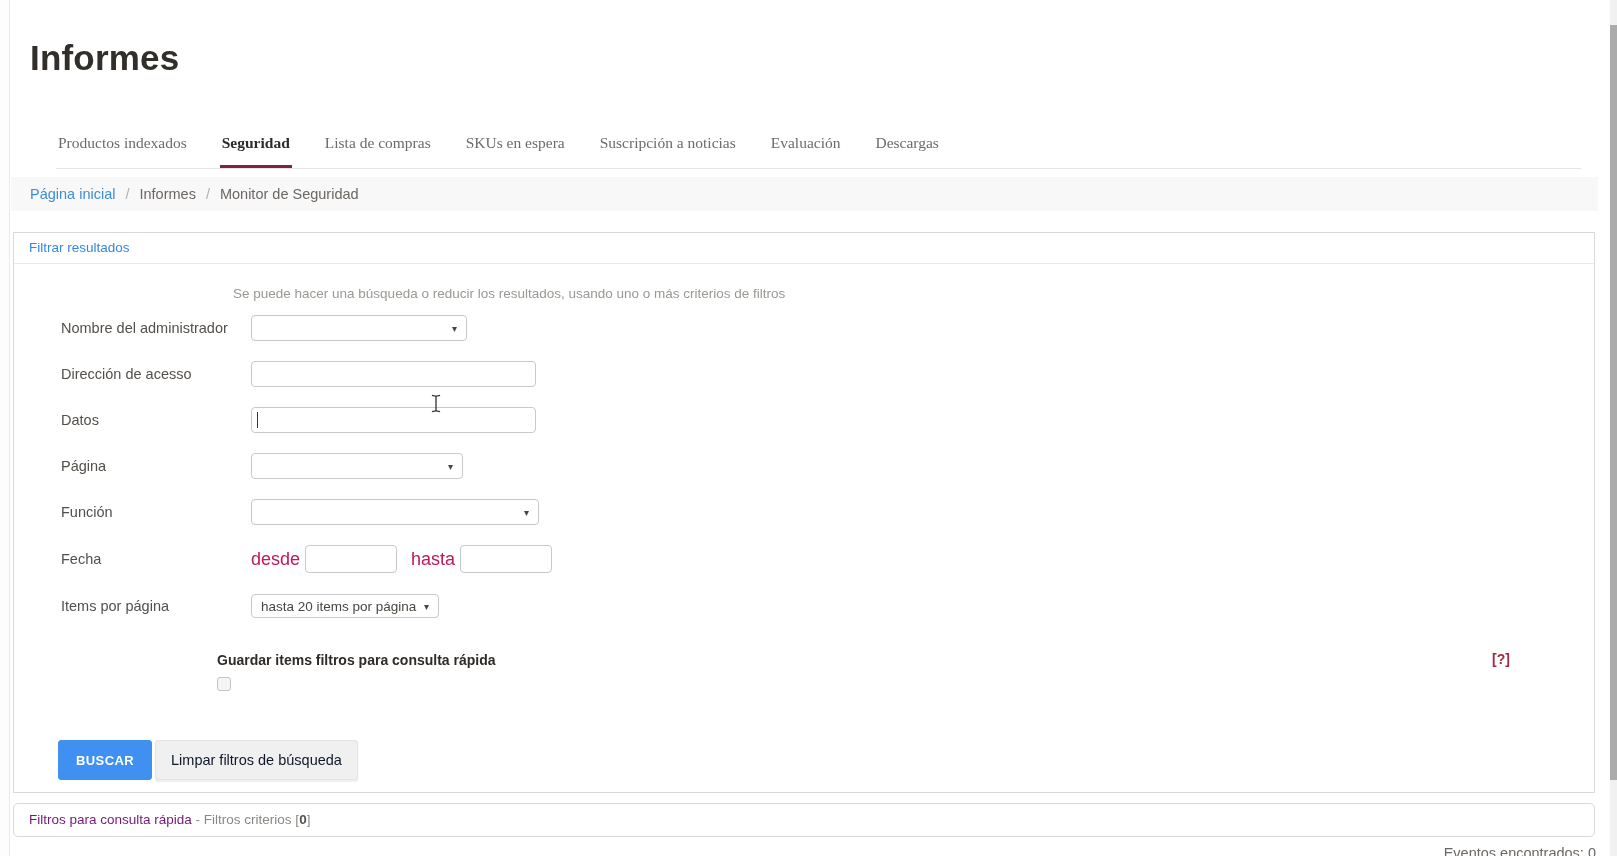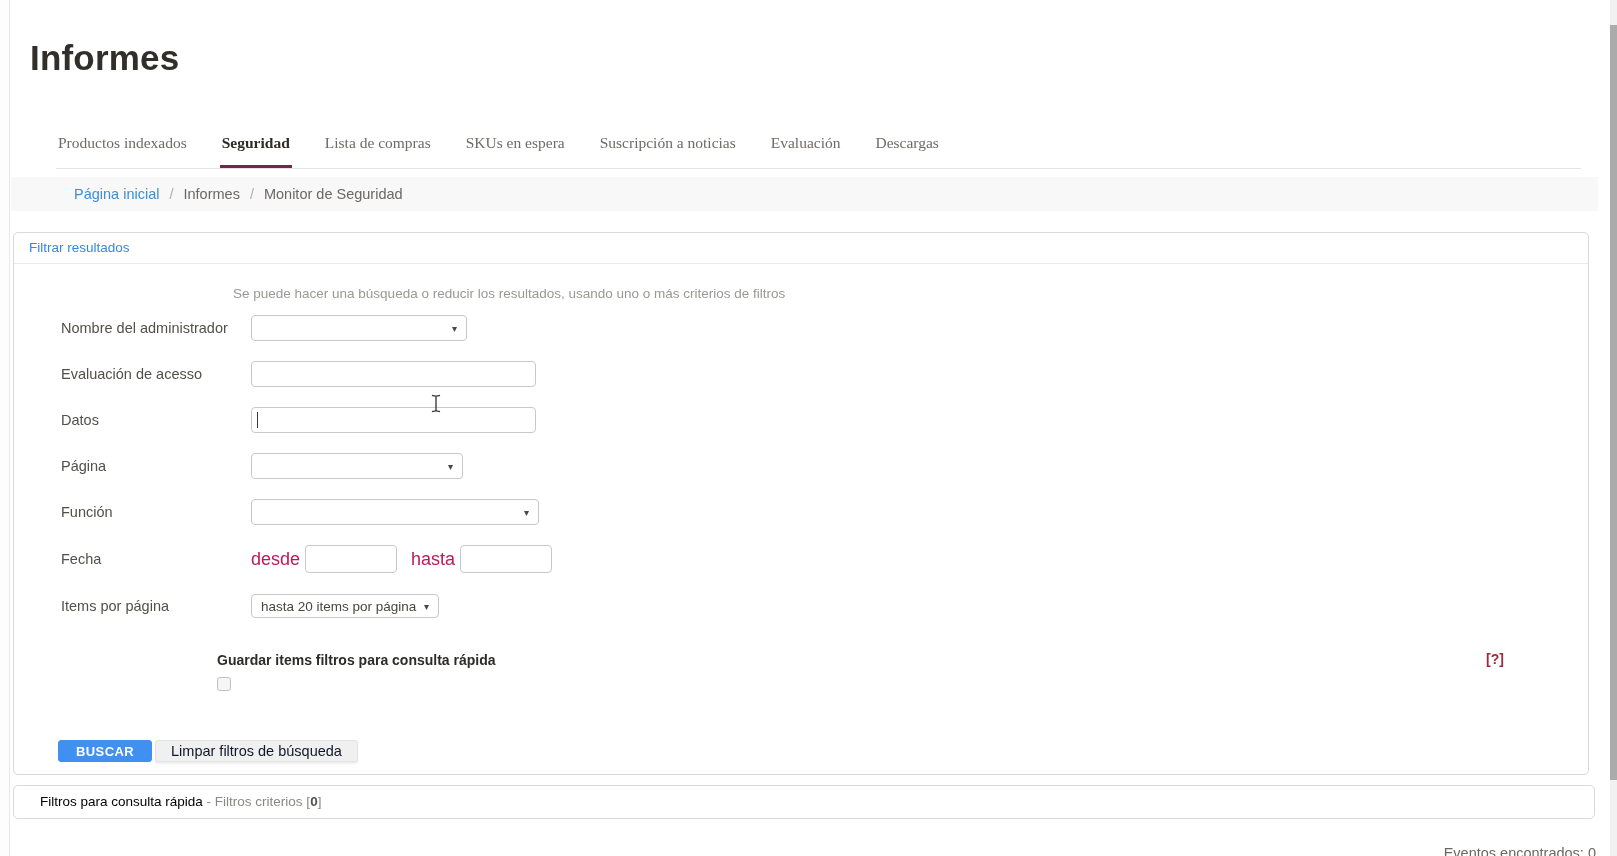--- a/index.html
+++ b/index.html
@@ -15,25 +15,25 @@
     color: #322e2a; letter-spacing: 0.2px; }
 
   .tabs { display: flex; gap: 31px; margin: 50px 17px 0 45px;
     border-bottom: 1px solid #e4e4e4; }
   .tab { padding: 6px 2px 16px 2px; font-size: 15.5px; color: #6e6a67; cursor: pointer; font-family: Liberation Serif, serif; }
   .tab.active { color: #2f2b28; font-weight: bold; padding-bottom: 13px;
     border-bottom: 3px solid #7d2348; }
 
   .breadcrumb { height: 34px; background: #f8f8f8; margin-top: 8px;
     display: flex; align-items: center; padding-left: 19px; font-size: 14.5px; }
-  .breadcrumb a { color: #3e8ed6; text-decoration: none; cursor: pointer; margin-left: 44px; }
+  .breadcrumb a { color: #3e8ed6; text-decoration: none; cursor: pointer; }
   .crumb-sep { color: #b3b0ad; margin: 0 10px; }
   .crumb { color: #6b6764; }
 
-  .panel { margin: 21px 9px 0 2px; border: 1px solid #d9d9d9; border-radius: 5px;
+  .panel { margin: 21px 3px 0 2px; border: 1px solid #d9d9d9; border-radius: 0;
     background: #fff; }
   .panel-header { padding: 7px 15px 8px 15px; border-bottom: 1px solid #eaeaea;
     font-size: 13.5px; }
   .panel-header a { color: #3389e0; text-decoration: none; cursor: pointer; }
   .panel-body { padding: 22px 0 12px 0; }
 
   .hint { margin-left: 219px; font-size: 13.5px; color: #9b9893; }
 
   .frows { margin-top: 14px; }
   .frow { display: flex; align-items: center; margin: 0 0 20px 47px; min-height: 26px;
@@ -63,31 +63,31 @@
   .save-heading { margin: 33px 84px 0 203px; font-size: 14px; font-weight: bold;
     color: #2f2b28; position: relative; }
   .help-badge { position: absolute; right: 0; top: -1px; color: #9e2b3c;
     font-weight: bold; font-size: 14px; cursor: pointer; }
   .check-row { margin: 9px 0 0 203px; display: flex; align-items: center; }
   .checkbox { width: 14px; height: 14px; border: 1px solid #c2c2c2; border-radius: 3px;
     background: #f5f5f5; cursor: pointer; }
   .check-label { margin-left: 9px; font-size: 14px; color: #4c4844; cursor: pointer; }
 
   .btn-row { margin: 49px 0 0 44px; display: flex; align-items: center; }
-  .btn { height: 22px; border-radius: 3px; font: inherit; cursor: pointer;
+  .btn { height: 40px; border-radius: 3px; font: inherit; cursor: pointer;
     display: inline-flex; align-items: center; }
   .btn-primary { background: #3f90f1; border: 1px solid #3f90f1; color: #fff;
     font-weight: bold; font-size: 13px; padding: 0 17px; letter-spacing: 0.4px; }
   .btn-secondary { background: #f0f0f0; border: 1px solid #e3e3e3; color: #0f172a;
     font-size: 14.5px; padding: 0 15px; margin-left: 3px;
     box-shadow: 0 2px 2px rgba(0,0,0,0.07); }
 
   .saved-panel { margin: 10px 3px 0 2px; border: 1px solid #d9d9d9; border-radius: 5px;
     padding: 8px 15px 9px 15px; font-size: 13.5px; color: #8b8884; }
-  .saved-panel a { color: #000000; text-decoration: none; cursor: pointer; margin-left: 11px; }
+  .saved-panel a { color: #701a75; text-decoration: none; cursor: pointer; }
   .saved-count { color: #55514d; font-weight: bold; }
 
   .events-status { position: absolute; top: 845px; right: 21px; font-size: 14.5px;
     color: #6b6764; white-space: nowrap; }
 
   .scrollbar { position: absolute; right: 0; top: 0; width: 7px; height: 856px;
     background: #f1f1f1; }
   .scroll-thumb { position: absolute; right: 0; top: 25px; width: 7px; height: 755px;
     background: #ababab; }
 
@@ -132,21 +132,21 @@
 
         <div class="frow">
           <span class="flabel">Nombre del administrador</span>
           <div class="select-box w216">
             <span class="sel-value"></span>
             <span class="arrow">▾</span>
           </div>
         </div>
 
         <div class="frow">
-          <span class="flabel">Evaluación de acesso</span>
+          <span class="flabel">Dirección de acesso</span>
           <input class="text-input" value="" style="">
         </div>
 
         <div class="frow">
           <span class="flabel">Datos</span>
           <span class="input-wrap">
             <input class="text-input" value="" style="">
             <span class="caret"></span>
           </span>
         </div>

